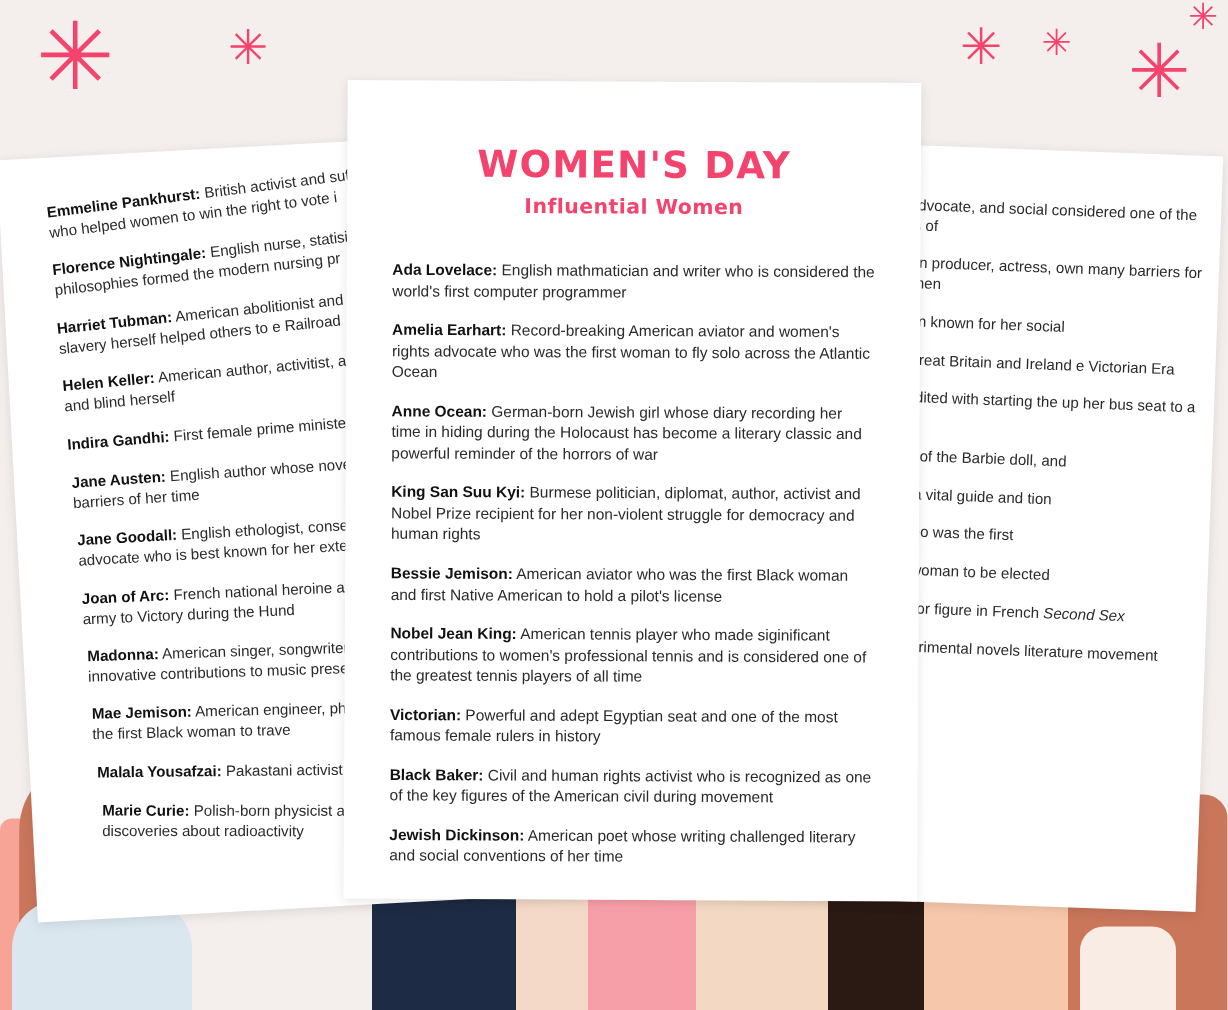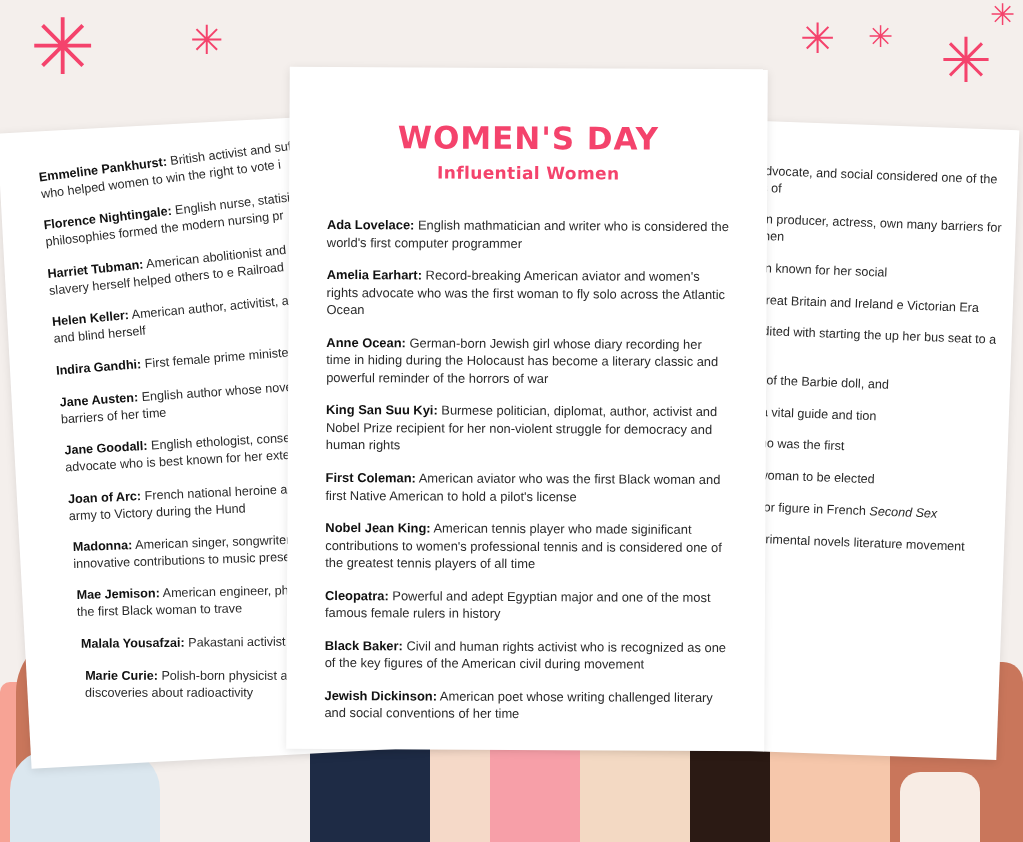--- a/index.html
+++ b/index.html
@@ -154,21 +154,21 @@
       <div class="title-line">
         <span>WOMEN'S DAY</span>
       </div>
       <div class="subtitle">Influential Women</div>
     </div>
     <div class="center-list" id="center-col">
         <div class="entry"><b>Ada Lovelace:</b> <span>English mathmatician and writer who is considered the world's first computer programmer</span></div>
         <div class="entry"><b>Amelia Earhart:</b> <span>Record-breaking American aviator and women's rights advocate who was the first woman to fly solo across the Atlantic Ocean</span></div>
         <div class="entry"><b>Anne Ocean:</b> <span>German-born Jewish girl whose diary recording her time in hiding during the Holocaust has become a literary classic and powerful reminder of the horrors of war</span></div>
         <div class="entry"><b>King San Suu Kyi:</b> <span>Burmese politician, diplomat, author, activist and Nobel Prize recipient for her non-violent struggle for democracy and human rights</span></div>
-        <div class="entry"><b>First Coleman:</b> <span>American aviator who was the first Black woman and first Native American to hold a pilot's license</span></div>
+        <div class="entry"><b>Bessie Jemison:</b> <span>American aviator who was the first Black woman and first Native American to hold a pilot's license</span></div>
         <div class="entry"><b>Nobel Jean King:</b> <span>American tennis player who made siginificant contributions to women's professional tennis and is considered one of the greatest tennis players of all time</span></div>
-        <div class="entry"><b>Cleopatra:</b> <span>Powerful and adept Egyptian major and one of the most famous female rulers in history</span></div>
+        <div class="entry"><b>Victorian:</b> <span>Powerful and adept Egyptian seat and one of the most famous female rulers in history</span></div>
         <div class="entry"><b>Black Baker:</b> <span>Civil and human rights activist who is recognized as one of the key figures of the American civil during movement</span></div>
         <div class="entry"><b>Jewish Dickinson:</b> <span>American poet whose writing challenged literary and social conventions of her time</span></div>
       </div>
   </div>
 
 </div>
 
 </body></html>

